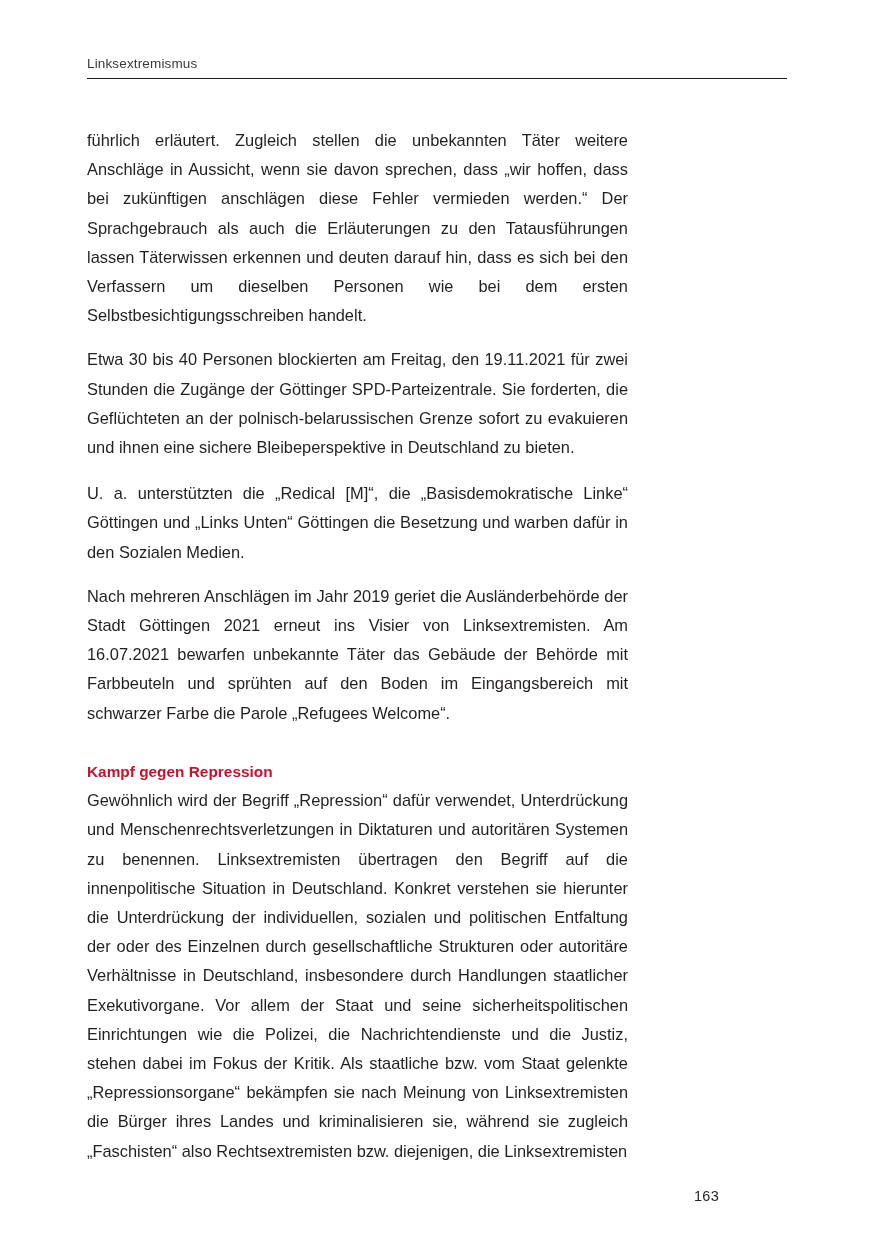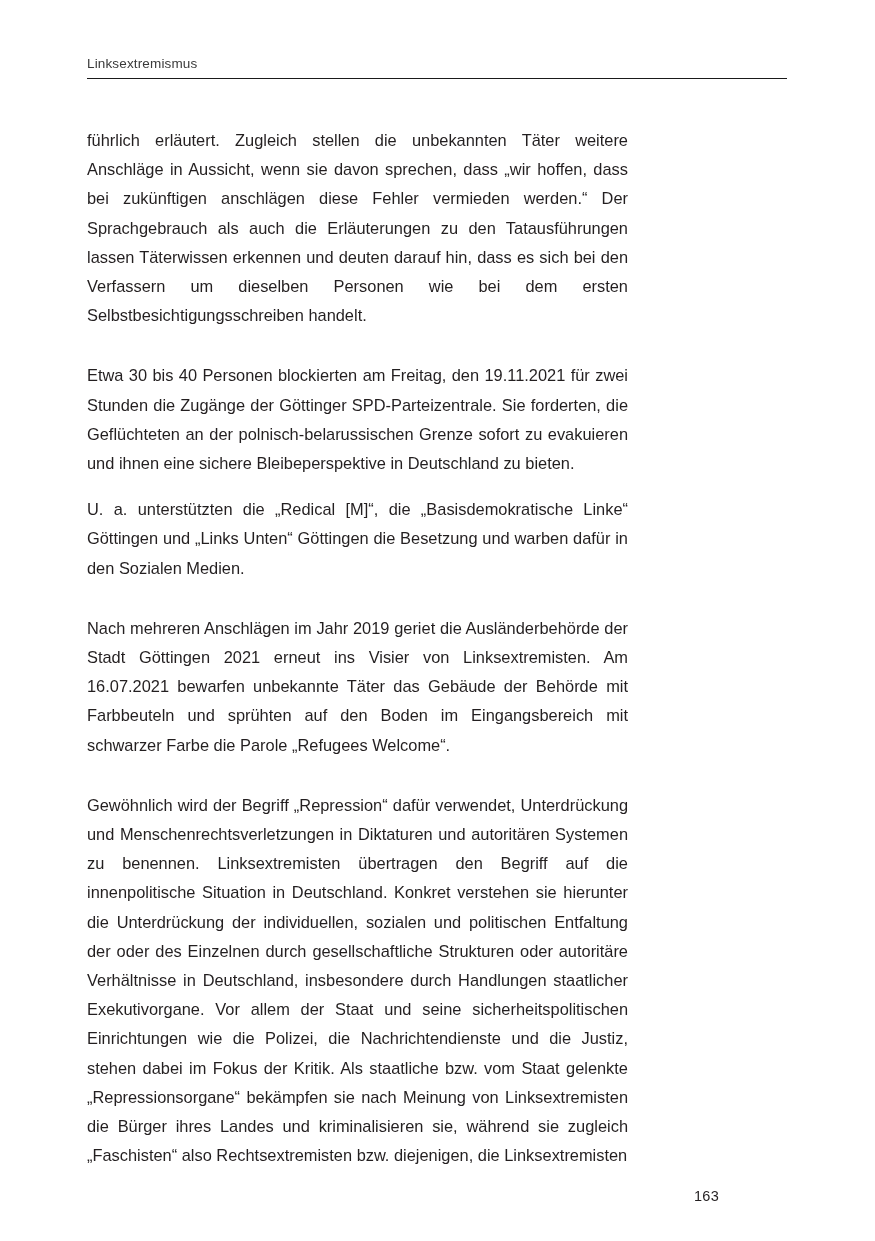--- a/index.html
+++ b/index.html
@@ -65,21 +65,21 @@
     font-size: 16.4px;
     line-height: 29.2px;
     text-align: justify;
     text-justify: inter-word;
     hyphens: none;
     margin: 0;
     color: #231f20;
   }
 
   .para + .para {
-    margin-top: 31px;
+    margin-top: 15px;
   }
 
   .para.tight {
     margin-top: 17px;
   }
 
   .section-heading {
     font-size: 15.4px;
     line-height: 29.2px;
     color: #c4122f;
@@ -116,20 +116,21 @@
   <div class="column">
 
     <p class="para">führlich erläutert. Zugleich stellen die unbekannten Täter weitere Anschläge in Aussicht, wenn sie davon sprechen, dass „wir hoffen, dass bei zukünftigen anschlägen diese Fehler vermieden werden.“ Der Sprachgebrauch als auch die Erläuterungen zu den Tatausführungen lassen Täterwissen erkennen und deuten darauf hin, dass es sich bei den Verfassern um dieselben Personen wie bei dem ersten Selbstbesichtigungsschreiben handelt.</p>
 
     <p class="para">Etwa 30 bis 40 Personen blockierten am Freitag, den 19.11.2021 für zwei Stunden die Zugänge der Göttinger SPD-Parteizentrale. Sie forderten, die Geflüchteten an der polnisch-belarussischen Grenze sofort zu evakuieren und ihnen eine sichere Bleibeperspektive in Deutschland zu bieten.</p>
 
     <p class="para tight">U. a. unterstützten die „Redical [M]“, die „Basisdemokratische Linke“ Göttingen und „Links Unten“ Göttingen die Besetzung und warben dafür in den Sozialen Medien.</p>
 
     <p class="para">Nach mehreren Anschlägen im Jahr 2019 geriet die Ausländerbehörde der Stadt Göttingen 2021 erneut ins Visier von Linksextremisten. Am 16.07.2021 bewarfen unbekannte Täter das Gebäude der Behörde mit Farbbeuteln und sprühten auf den Boden im Eingangsbereich mit schwarzer Farbe die Parole „Refugees Welcome“.</p>
 
+    <h2 class="section-heading">Kampf gegen Repression</h2>
 
     <p class="para">Gewöhnlich wird der Begriff „Repression“ dafür verwendet, Unterdrückung und Menschenrechtsverletzungen in Diktaturen und autoritären Systemen zu benennen. Linksextremisten übertragen den Begriff auf die innenpolitische Situation in Deutschland. Konkret verstehen sie hierunter die Unterdrückung der individuellen, sozialen und politischen Entfaltung der oder des Einzelnen durch gesellschaftliche Strukturen oder autoritäre Verhältnisse in Deutschland, insbesondere durch Handlungen staatlicher Exekutivorgane. Vor allem der Staat und seine sicherheitspolitischen Einrichtungen wie die Polizei, die Nachrichtendienste und die Justiz, stehen dabei im Fokus der Kritik. Als staatliche bzw. vom Staat gelenkte „Repressionsorgane“ bekämpfen sie nach Meinung von Linksextremisten die Bürger ihres Landes und kriminalisieren sie, während sie zugleich „Faschisten“ also Rechtsextremisten bzw. diejenigen, die Linksextremisten</p>
 
   </div>
 
   <div class="folio">163</div>
 
 </div>
 
 </body></html>

